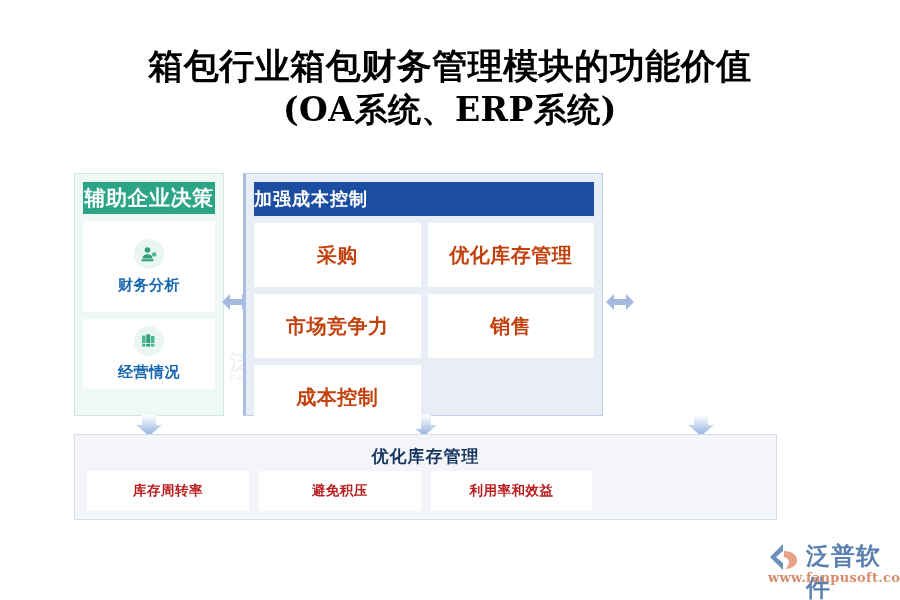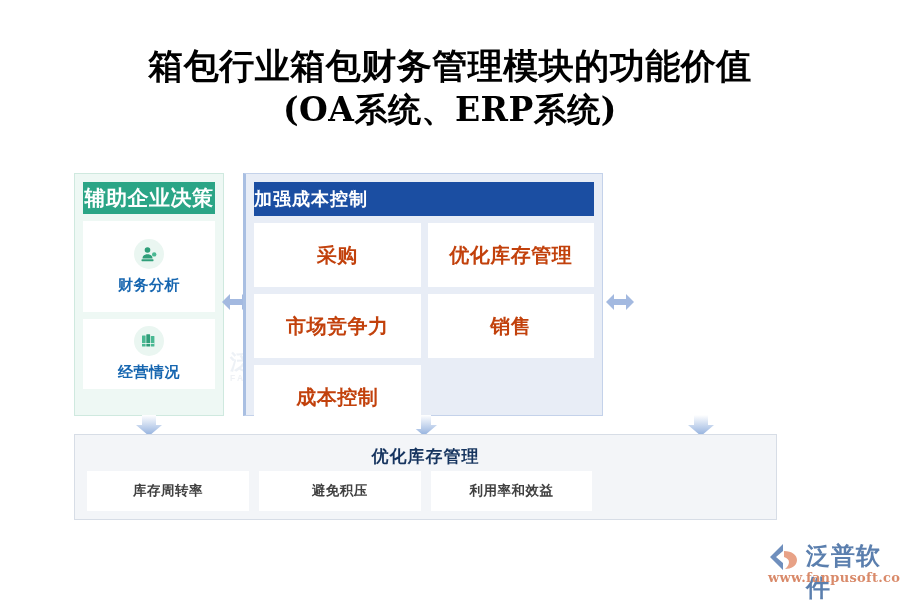--- a/index.html
+++ b/index.html
@@ -135,21 +135,21 @@
   }
   .bottom-row{
     display:grid;
     grid-template-columns:repeat(4,1fr);
     grid-gap:10px;
   }
   .bottom-cell{
     background:#ffffff;
     height:40px;
     display:flex;align-items:center;justify-content:center;
-    font-size:13.5px;font-weight:bold;color:#404040;
+    font-size:13.5px;font-weight:bold;color:#b91c1c;
     font-family:Liberation Serif, serif;
     letter-spacing:.5px;
   }
 
   
   .arrow-h{position:absolute;width:28px;height:22px;}
   .arrow-d{position:absolute;width:30px;height:22px;}
 
   
   .brand{position:absolute;left:768px;top:540px;width:126px;height:50px;}

